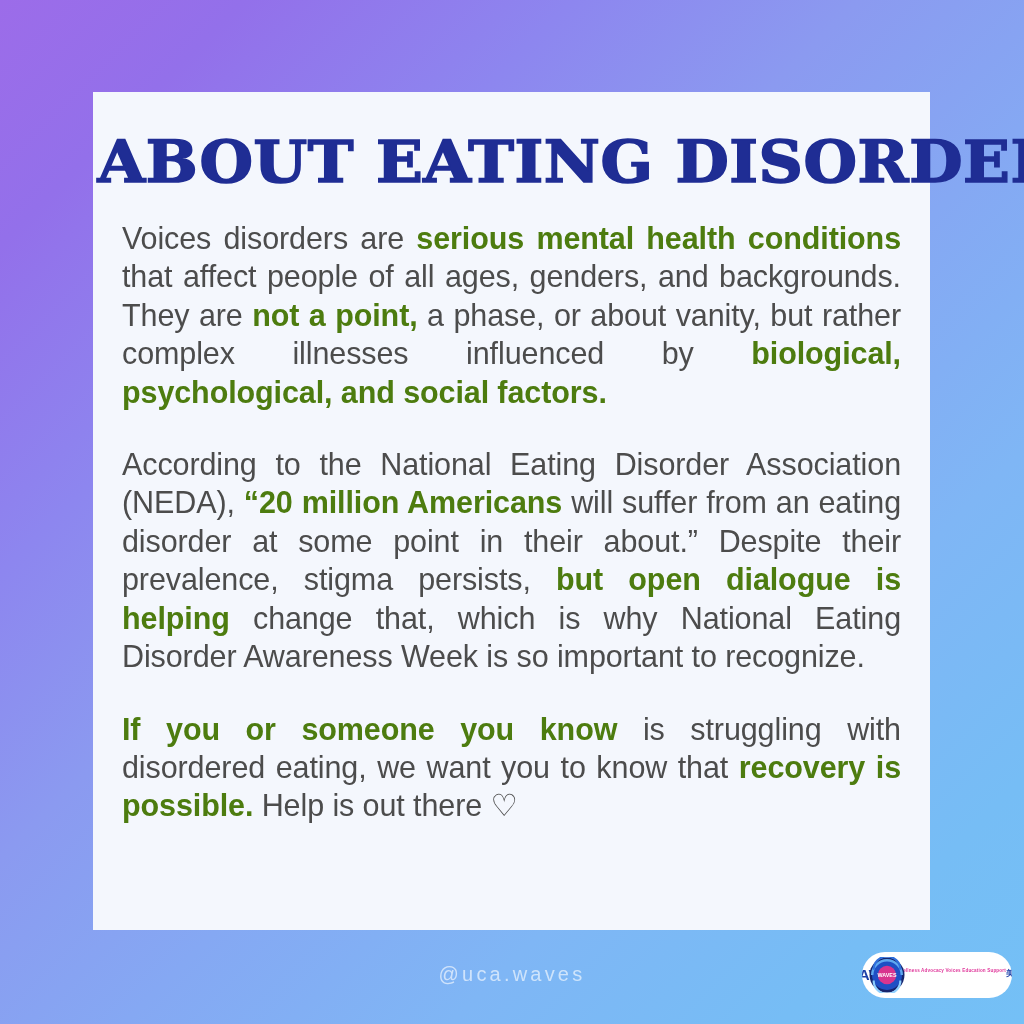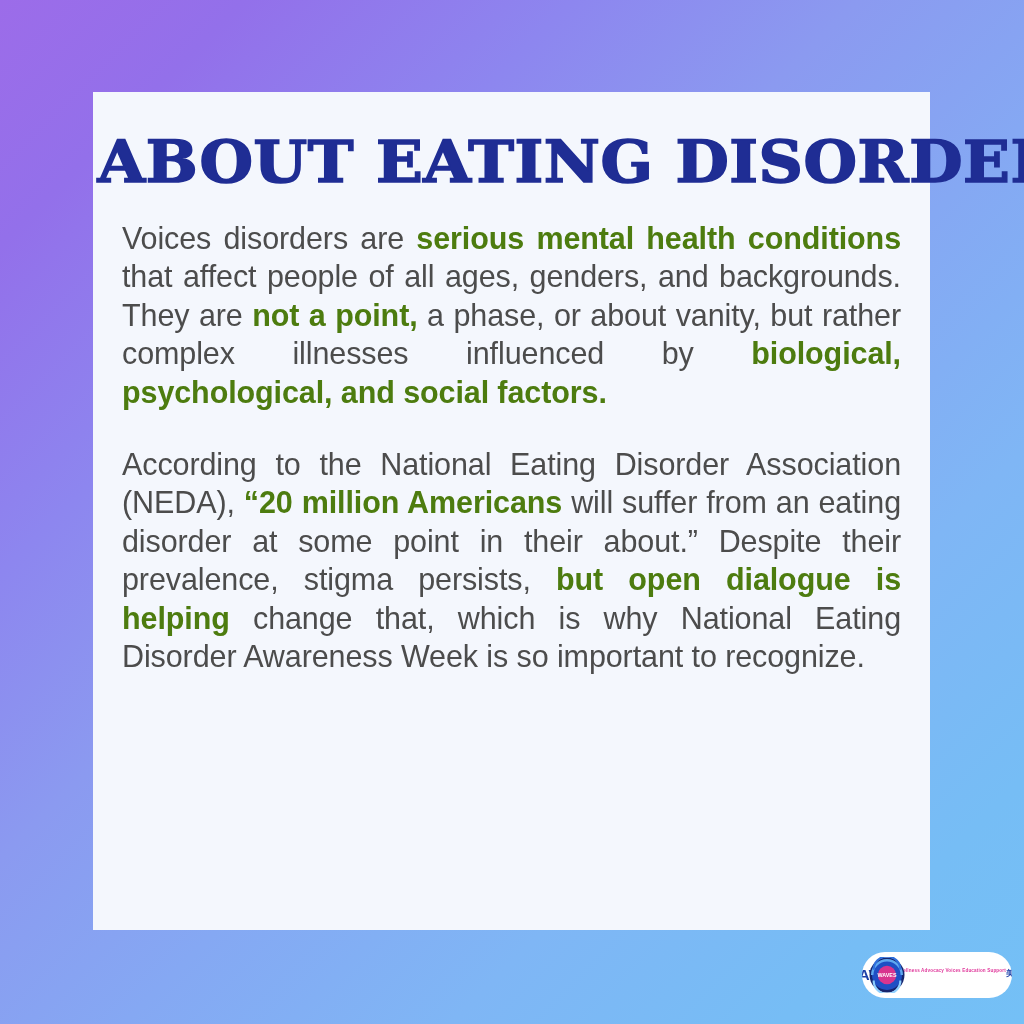--- a/index.html
+++ b/index.html
@@ -162,24 +162,26 @@
 
 <div class="poster">
 
   <div class="card">
 
     <h1 class="headline">ABOUT EATING DISORDERS</h1>
 
     <div class="body-copy">
       <p class="para p1"><span>Voices disorders are </span><b>serious mental health conditions</b><span> that affect people of all ages, genders, and backgrounds. They are </span><b>not a point,</b><span> a phase, or about vanity, but rather complex illnesses influenced by </span><b>biological, psychological, and social factors.</b></p>
       <p class="para p2"><span>According to the National Eating Disorder Association (NEDA), </span><b>“20 million Americans</b><span> will suffer from an eating disorder at some point in their about.” Despite their prevalence, stigma persists, </span><b>but open dialogue is helping</b><span> change that, which is why National Eating Disorder Awareness Week is so important to recognize.</span></p>
+      <p class="para p3"><b>If you or someone you know</b><span> is struggling with disordered eating, we want you to know that </span><b>recovery is possible.</b><span> Help is out there ♡</span></p>
     </div>
 
   </div>
 
+  <div class="handle">@uca.waves</div>
 
   <div class="logo-badge">
     <div class="logo-mark">
       <svg viewBox="0 0 36 36" xmlns="http://www.w3.org/2000/svg">
         <circle cx="18" cy="18" r="17.5" fill="#16256e"></circle>
         <circle cx="18" cy="18" r="15" fill="#1f4fc4"></circle>
         <path d="M3.2 18a14.8 14.8 0 0 1 29.6 0" fill="none" stroke="#5fa9f0" stroke-width="2.4"></path>
         <path d="M4.6 23.5a13.4 13.4 0 0 0 26.8 0" fill="none" stroke="#8fd0ff" stroke-width="2.2"></path>
         <path d="M4.6 12.8a13.4 13.4 0 0 1 26.8 0" fill="none" stroke="#2f6fdc" stroke-width="2.2"></path>
         <circle cx="18" cy="18" r="9.2" fill="#d8358f"></circle>

